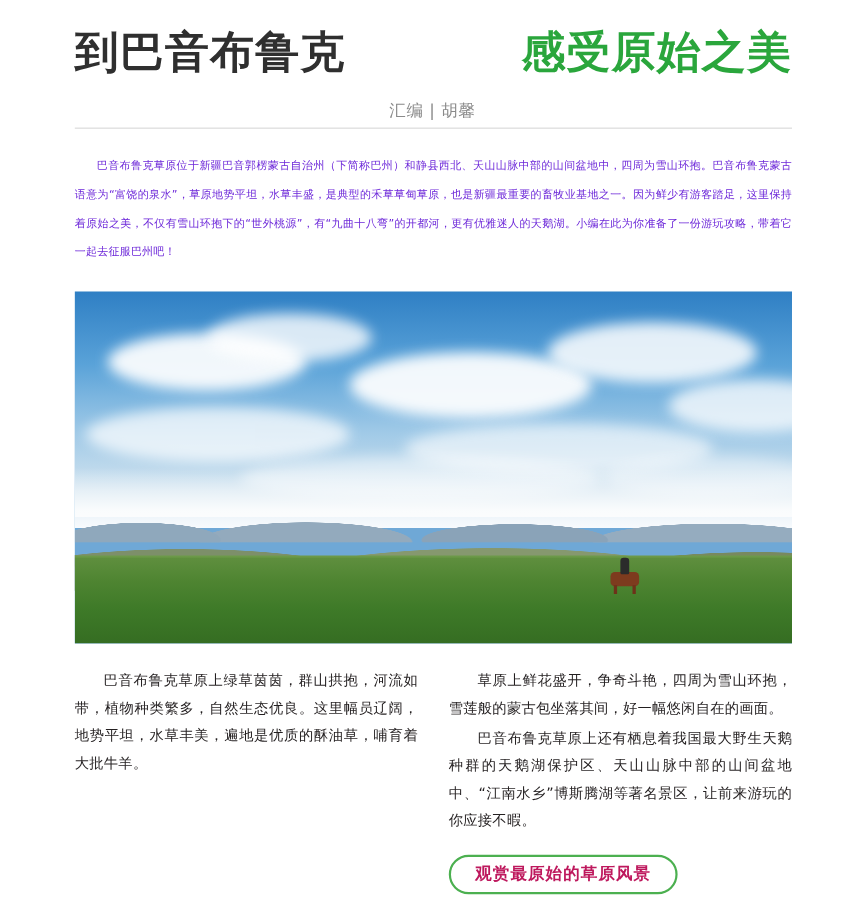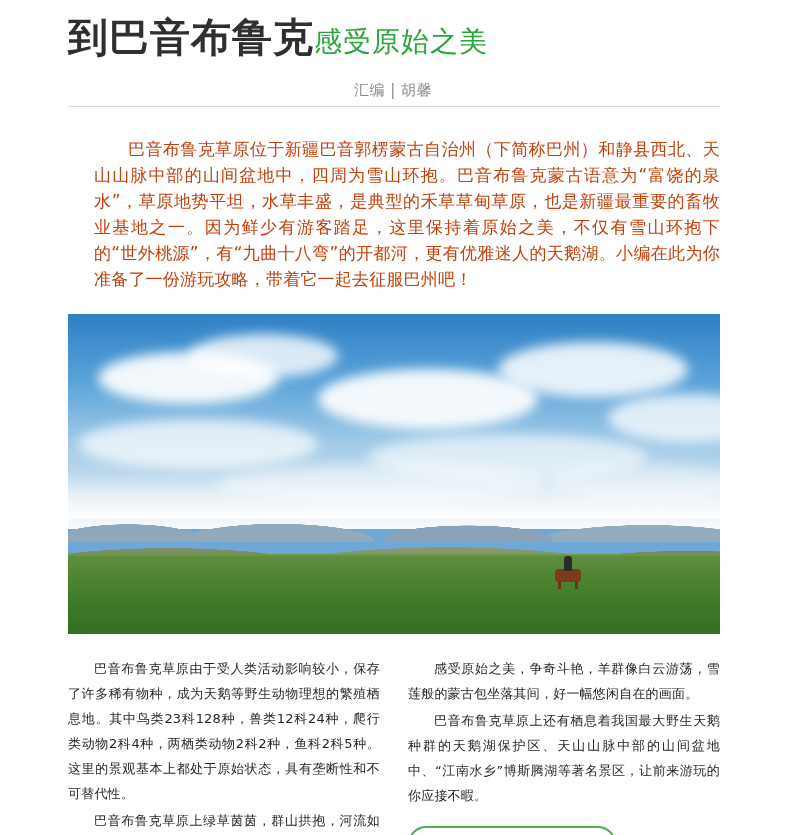--- a/index.html
+++ b/index.html
@@ -18,33 +18,33 @@
     width: 788px;
     height: 835px;
     box-sizing: border-box;
     padding: 0 68px;
   }
 
   
   .title-row {
     display: flex;
     align-items: baseline;
-    justify-content: flex-start;
-    padding-top: 10px;
+    justify-content: space-between;
+    padding-top: 20px;
     letter-spacing: 1px;
   }
   .title-a {
     font-size: 40px;
     font-weight: bold;
     color: #2f2f2f;
     font-family: "DejaVu Sans", "Liberation Sans", sans-serif;
   }
   .title-b {
-    font-size: 28px;
-    font-weight: normal;
+    font-size: 40px;
+    font-weight: bold;
     color: #2aa63c;
     font-family: "DejaVu Sans", "Liberation Sans", sans-serif;
   }
 
   
   .byline {
     text-align: center;
     font-size: 15px;
     color: #8a8a8a;
     margin-top: 16px;
@@ -52,27 +52,26 @@
     letter-spacing: 0.5px;
   }
 
   
   .intro-wrap {
     margin-top: 6px;
     border-top: 1px solid #d8d8d8;
     padding-top: 12px;
   }
   .intro {
-    font-size: 17px;
+    font-size: 10px;
     line-height: 26px;
-    color: #c2410c;
+    color: #6d28d9;
     text-align: justify;
     text-indent: 2em;
     letter-spacing: 0.2px;
-    margin-left: 26px;
   }
 
   
   .photo {
     position: relative;
     margin-top: 22px;
     width: 652px;
     height: 320px;
     overflow: hidden;
     background: #6fa8d6;
@@ -231,27 +230,26 @@
     <div class="hill-mid"></div>
     <div class="grass-line"></div>
     <div class="grass"></div>
     <div class="rider-horse"></div>
     <div class="rider-body"></div>
   </div>
 
   <div class="cols">
 
     <div class="col">
-      <p class="bodytext">巴音布鲁克草原由于受人类活动影响较小，保存了许多稀有物种，成为天鹅等野生动物理想的繁殖栖息地。其中鸟类23科128种，兽类12科24种，爬行类动物2科4种，两栖类动物2科2种，鱼科2科5种。这里的景观基本上都处于原始状态，具有垄断性和不可替代性。</p>
       <p class="bodytext">巴音布鲁克草原上绿草茵茵，群山拱抱，河流如带，植物种类繁多，自然生态优良。这里幅员辽阔，地势平坦，水草丰美，遍地是优质的酥油草，哺育着大批牛羊。</p>
 
     </div>
 
     <div class="col">
-      <p class="bodytext">感受原始之美，争奇斗艳，羊群像白云游荡，雪莲般的蒙古包坐落其间，好一幅悠闲自在的画面。</p>
+      <p class="bodytext">草原上鲜花盛开，争奇斗艳，四周为雪山环抱，雪莲般的蒙古包坐落其间，好一幅悠闲自在的画面。</p>
       <p class="bodytext">巴音布鲁克草原上还有栖息着我国最大野生天鹅种群的天鹅湖保护区、天山山脉中部的山间盆地中、“江南水乡”博斯腾湖等著名景区，让前来游玩的你应接不暇。</p>
 
       <div class="pill">观赏最原始的草原风景</div>
 
       
       
     </div>
 
   </div>
 

